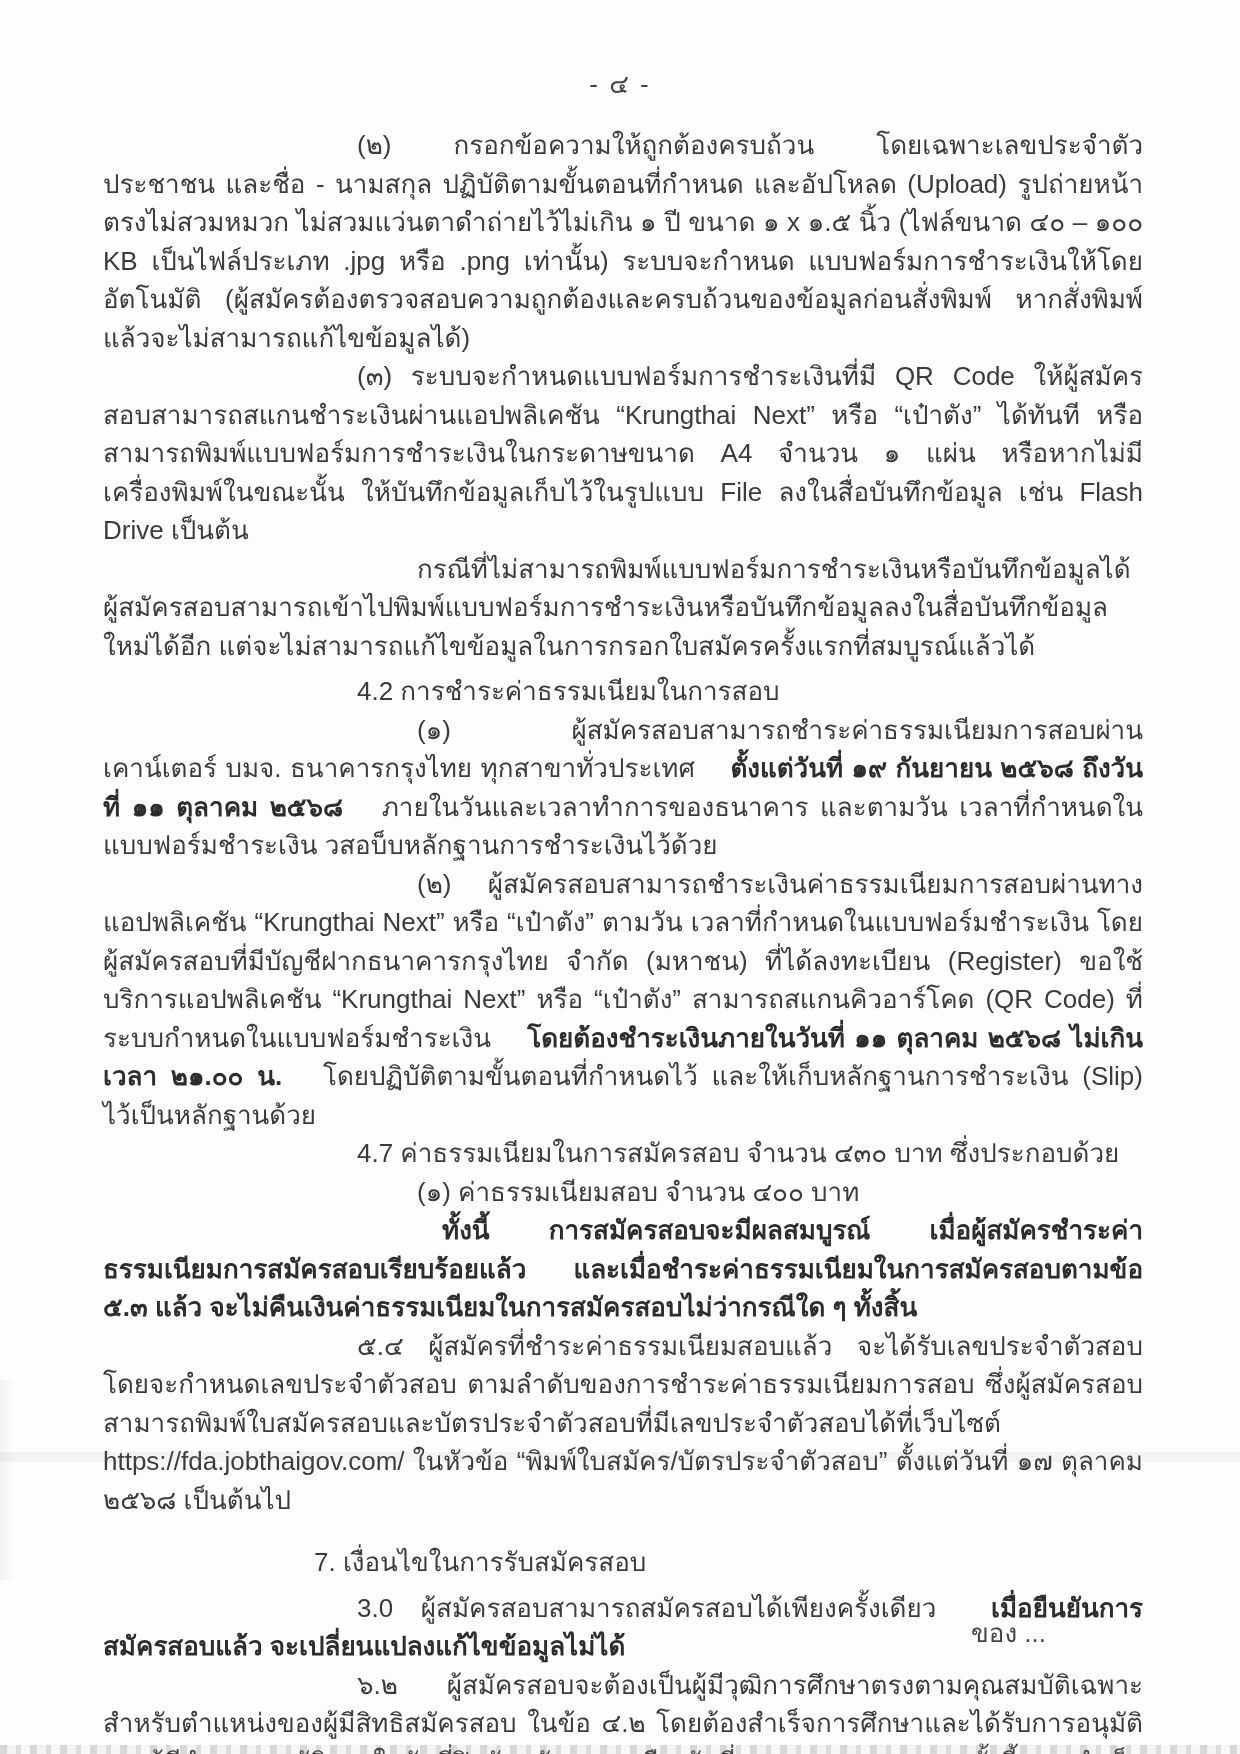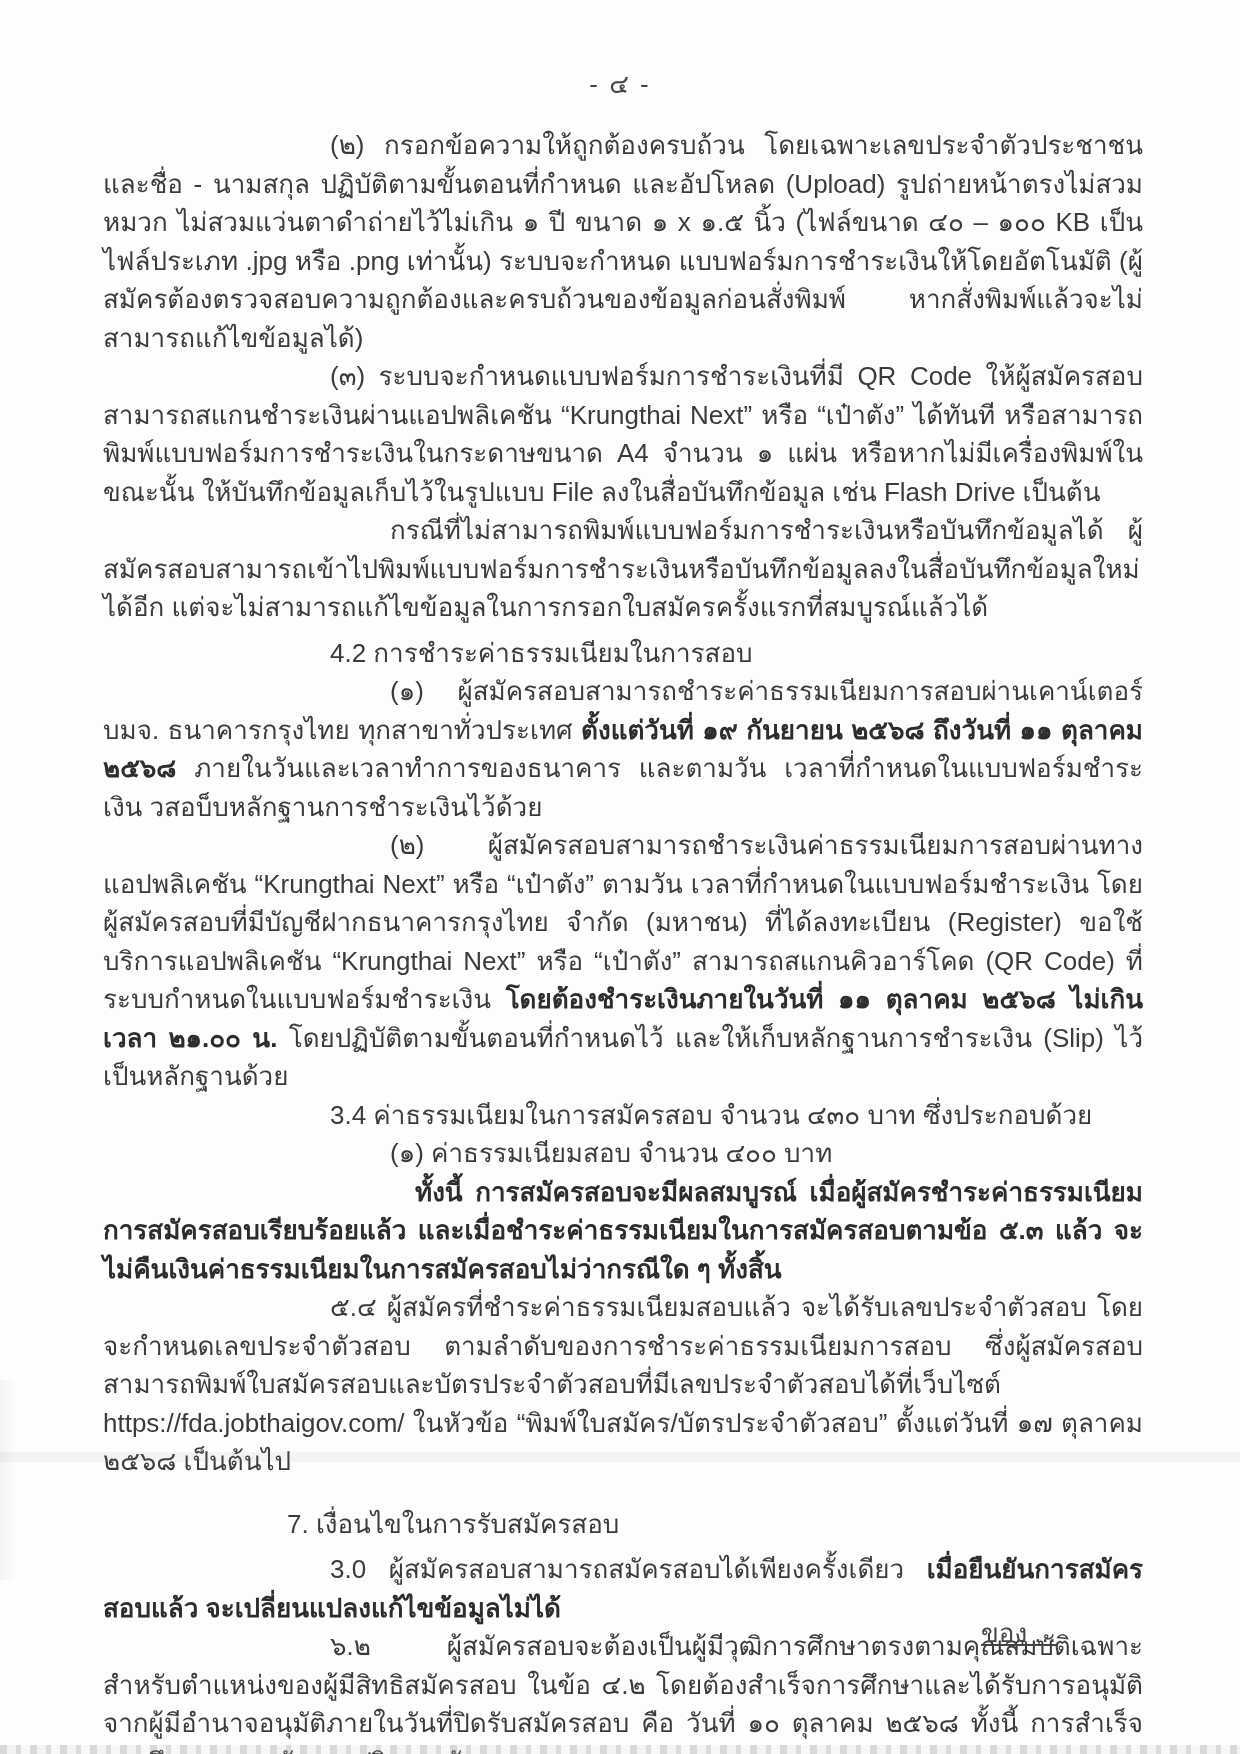--- a/index.html
+++ b/index.html
@@ -29,29 +29,28 @@
   }
   .para { margin: 0; }
   
   .ind-h { text-indent: 184px; }
   .ind-a { text-indent: 227px; }
   .ind-b { text-indent: 287px; }
   .ind-c { text-indent: 312px; }
   .gap-sm { margin-top: 7px; }
   .gap-md { margin-top: 24px; }
   .gap-after { margin-bottom: 7px; }
-  .seg { color: inherit; }
+  .seg { color: inherit; margin-left: 27px; }
   .seg.b { font-weight: 700; color: #2d2d2d; }
   .footer-mark {
     position: absolute;
     top: 1612px;
-    right: 184px;
+    right: 194px;
     font-size: 26px;
     color: #444;
-    text-decoration: underline;
   }
   
   .scan-band {
     position: absolute;
     left: 0; width: 100%;
     top: 1452px; height: 10px;
     background: rgba(140,140,140,0.09);
   }
   .scan-bottom {
     position: absolute;
@@ -78,21 +77,21 @@
 
   <div class="page-number">- ๔ -</div>
 
   <main class="doc-body" id="doc-body">
       <p class="para ind-a"><span class="seg">(๒) กรอกข้อความให้ถูกต้องครบถ้วน โดยเฉพาะเลขประจำตัวประชาชน และชื่อ - นามสกุล ปฏิบัติตามขั้นตอนที่กำหนด และอัปโหลด (Upload) รูปถ่ายหน้าตรงไม่สวมหมวก ไม่สวมแว่นตาดำถ่ายไว้ไม่เกิน ๑ ปี ขนาด ๑ x ๑.๕ นิ้ว (ไฟล์ขนาด ๔๐ – ๑๐๐ KB เป็นไฟล์ประเภท .jpg หรือ .png เท่านั้น) ระบบจะกำหนด แบบฟอร์มการชำระเงินให้โดยอัตโนมัติ (ผู้สมัครต้องตรวจสอบความถูกต้องและครบถ้วนของข้อมูลก่อนสั่งพิมพ์ หากสั่งพิมพ์แล้วจะไม่สามารถแก้ไขข้อมูลได้)</span></p>
       <p class="para ind-a"><span class="seg">(๓) ระบบจะกำหนดแบบฟอร์มการชำระเงินที่มี QR Code ให้ผู้สมัครสอบสามารถสแกนชำระเงินผ่านแอปพลิเคชัน “Krungthai Next” หรือ “เป๋าตัง” ได้ทันที หรือสามารถพิมพ์แบบฟอร์มการชำระเงินในกระดาษขนาด A4 จำนวน ๑ แผ่น หรือหากไม่มีเครื่องพิมพ์ในขณะนั้น ให้บันทึกข้อมูลเก็บไว้ในรูปแบบ File ลงในสื่อบันทึกข้อมูล เช่น Flash Drive เป็นต้น</span></p>
       <p class="para ind-b"><span class="seg">กรณีที่ไม่สามารถพิมพ์แบบฟอร์มการชำระเงินหรือบันทึกข้อมูลได้ ผู้สมัครสอบสามารถเข้าไปพิมพ์แบบฟอร์มการชำระเงินหรือบันทึกข้อมูลลงในสื่อบันทึกข้อมูลใหม่ได้อีก แต่จะไม่สามารถแก้ไขข้อมูลในการกรอกใบสมัครครั้งแรกที่สมบูรณ์แล้วได้</span></p>
       <p class="para ind-a gap-sm"><span class="seg">4.2 การชำระค่าธรรมเนียมในการสอบ</span></p>
       <p class="para ind-b"><span class="seg">(๑) ผู้สมัครสอบสามารถชำระค่าธรรมเนียมการสอบผ่านเคาน์เตอร์ บมจ. ธนาคารกรุงไทย ทุกสาขาทั่วประเทศ </span><span class="seg b">ตั้งแต่วันที่ ๑๙ กันยายน ๒๕๖๘ ถึงวันที่ ๑๑ ตุลาคม ๒๕๖๘</span><span class="seg"> ภายในวันและเวลาทำการของธนาคาร และตามวัน เวลาที่กำหนดในแบบฟอร์มชำระเงิน วสอบ็บหลักฐานการชำระเงินไว้ด้วย</span></p>
       <p class="para ind-b"><span class="seg">(๒) ผู้สมัครสอบสามารถชำระเงินค่าธรรมเนียมการสอบผ่านทางแอปพลิเคชัน “Krungthai Next” หรือ “เป๋าตัง” ตามวัน เวลาที่กำหนดในแบบฟอร์มชำระเงิน โดยผู้สมัครสอบที่มีบัญชีฝากธนาคารกรุงไทย จำกัด (มหาชน) ที่ได้ลงทะเบียน (Register) ขอใช้บริการแอปพลิเคชัน “Krungthai Next” หรือ “เป๋าตัง” สามารถสแกนคิวอาร์โคด (QR Code) ที่ระบบกำหนดในแบบฟอร์มชำระเงิน </span><span class="seg b">โดยต้องชำระเงินภายในวันที่ ๑๑ ตุลาคม ๒๕๖๘ ไม่เกินเวลา ๒๑.๐๐ น.</span><span class="seg"> โดยปฏิบัติตามขั้นตอนที่กำหนดไว้ และให้เก็บหลักฐานการชำระเงิน (Slip) ไว้เป็นหลักฐานด้วย</span></p>
-      <p class="para ind-a"><span class="seg">3.4 ค่าธรรมเนียมในการสมัครสอบ จำนวน ๔๓๐ บาท ซึ่งประกอบด้วย</span></p>
+      <p class="para ind-a"><span class="seg">4.7 ค่าธรรมเนียมในการสมัครสอบ จำนวน ๔๓๐ บาท ซึ่งประกอบด้วย</span></p>
       <p class="para ind-b"><span class="seg">(๑) ค่าธรรมเนียมสอบ จำนวน ๔๐๐ บาท</span></p>
       <p class="para ind-c"><span class="seg b">ทั้งนี้ การสมัครสอบจะมีผลสมบูรณ์ เมื่อผู้สมัครชำระค่าธรรมเนียมการสมัครสอบเรียบร้อยแล้ว และเมื่อชำระค่าธรรมเนียมในการสมัครสอบตามข้อ ๕.๓ แล้ว จะไม่คืนเงินค่าธรรมเนียมในการสมัครสอบไม่ว่ากรณีใด ๆ ทั้งสิ้น</span></p>
       <p class="para ind-a"><span class="seg">๕.๔ ผู้สมัครที่ชำระค่าธรรมเนียมสอบแล้ว จะได้รับเลขประจำตัวสอบ โดยจะกำหนดเลขประจำตัวสอบ ตามลำดับของการชำระค่าธรรมเนียมการสอบ ซึ่งผู้สมัครสอบสามารถพิมพ์ใบสมัครสอบและบัตรประจำตัวสอบที่มีเลขประจำตัวสอบได้ที่เว็บไซต์ https://fda.jobthaigov.com/ ในหัวข้อ “พิมพ์ใบสมัคร/บัตรประจำตัวสอบ” ตั้งแต่วันที่ ๑๗ ตุลาคม ๒๕๖๘ เป็นต้นไป</span></p>
       <p class="para ind-h gap-md gap-after"><span class="seg">7. เงื่อนไขในการรับสมัครสอบ</span></p>
       <p class="para ind-a"><span class="seg">3.0 ผู้สมัครสอบสามารถสมัครสอบได้เพียงครั้งเดียว </span><span class="seg b">เมื่อยืนยันการสมัครสอบแล้ว จะเปลี่ยนแปลงแก้ไขข้อมูลไม่ได้</span></p>
       <p class="para ind-a"><span class="seg">๖.๒ ผู้สมัครสอบจะต้องเป็นผู้มีวุฒิการศึกษาตรงตามคุณสมบัติเฉพาะสำหรับตำแหน่งของผู้มีสิทธิสมัครสอบ ในข้อ ๔.๒ โดยต้องสำเร็จการศึกษาและได้รับการอนุมัติจากผู้มีอำนาจอนุมัติภายในวันที่ปิดรับสมัครสอบ คือ วันที่ ๑๐ ตุลาคม ๒๕๖๘ ทั้งนี้ การสำเร็จการศึกษาตามหลักสูตรปริญญาบัตร</span></p>
     </main>
 
   <div class="footer-mark">ของ ...</div>
 

